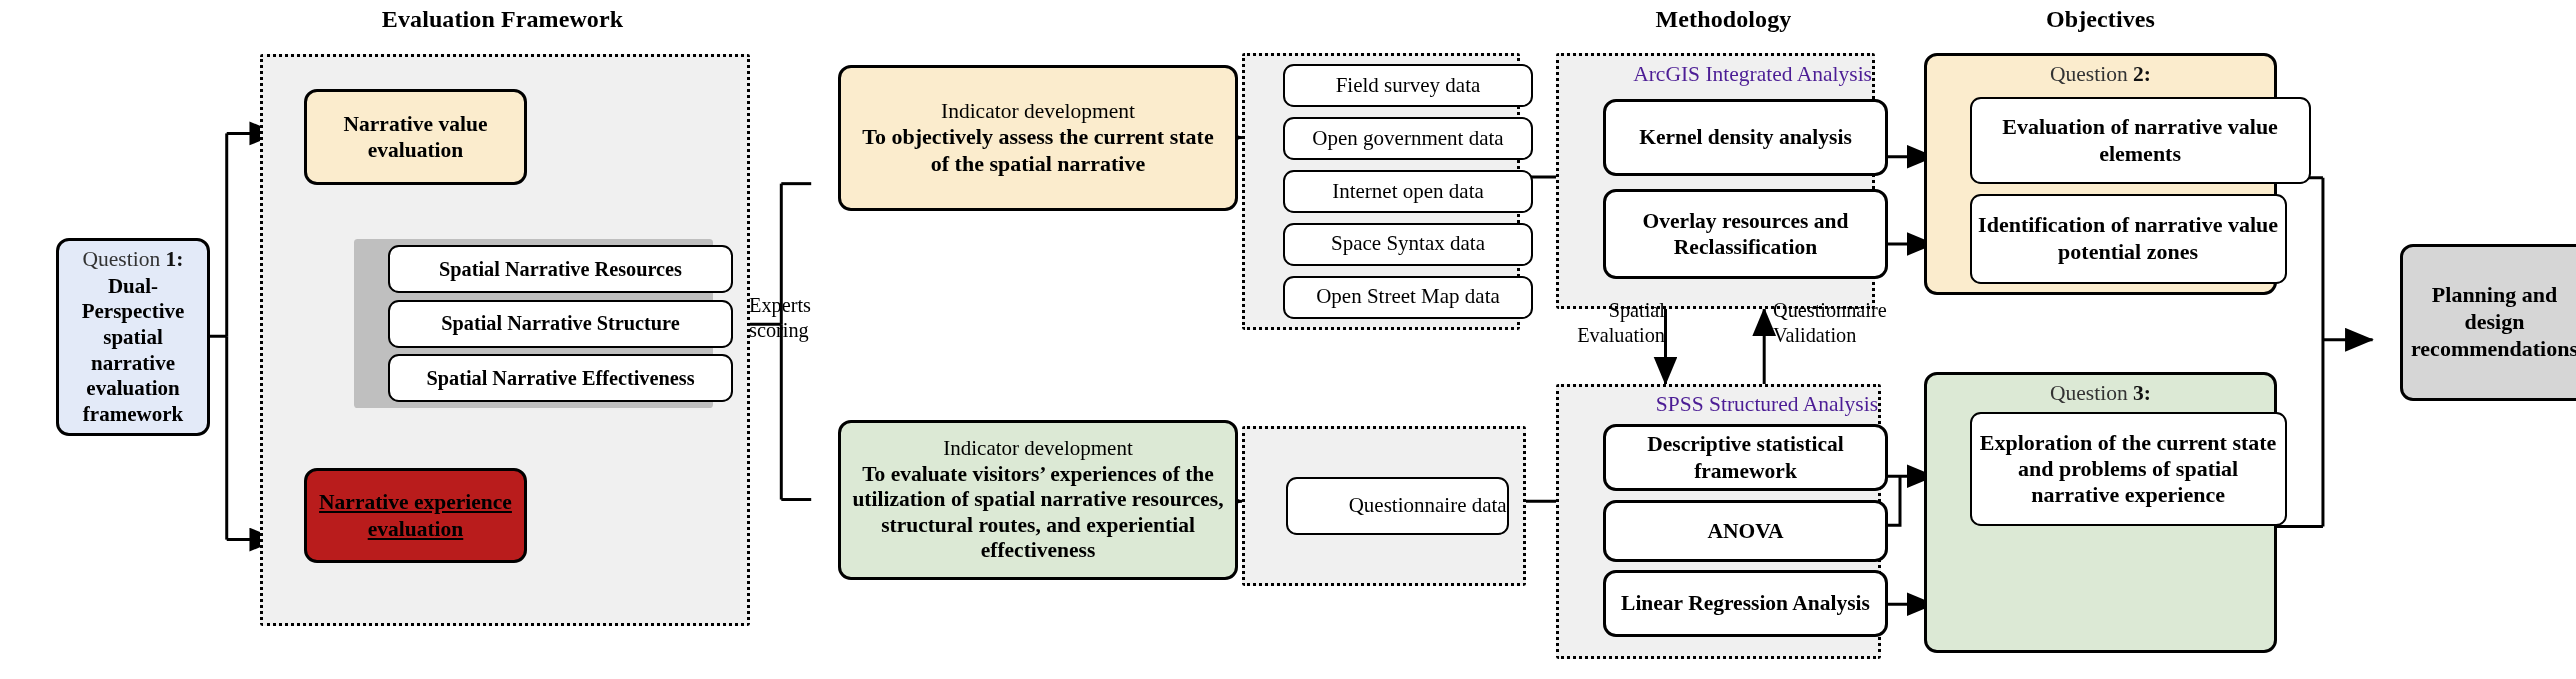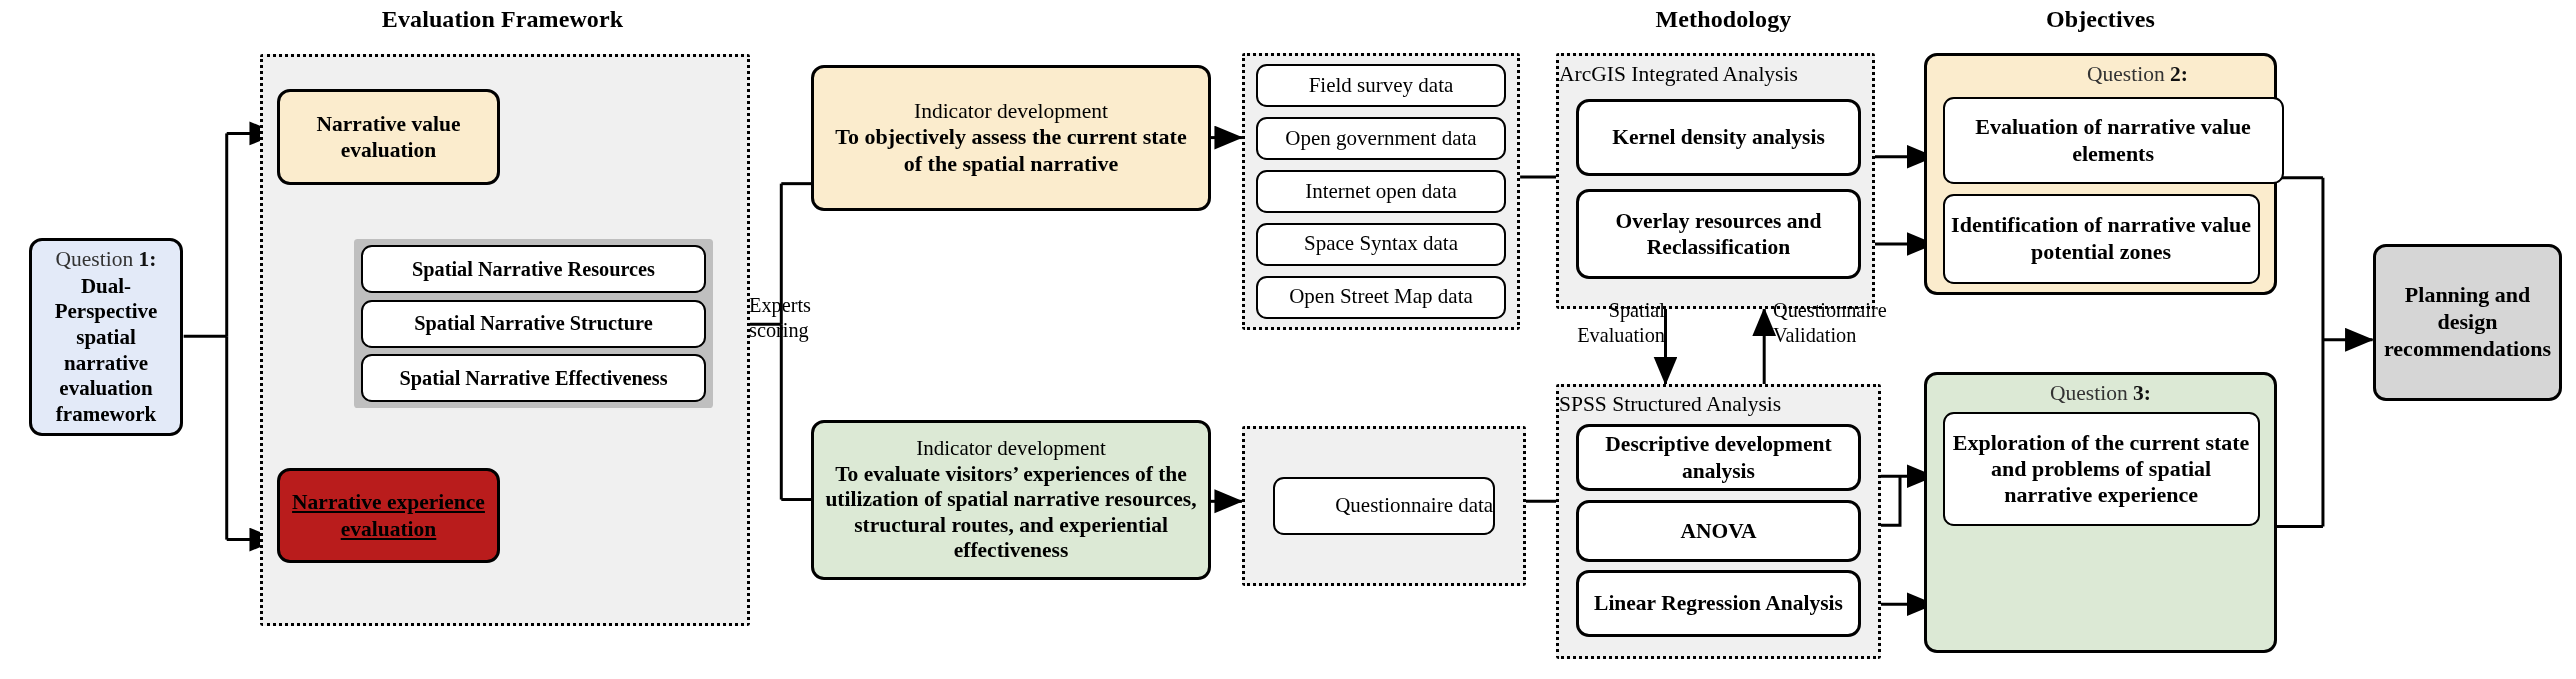--- a/index.html
+++ b/index.html
@@ -5,38 +5,38 @@
   html,body{margin:0;padding:0;background:#fff;}
   body{width:2576px;height:679px;position:relative;
        font-family:"Liberation Serif","DejaVu Serif",serif;
        -webkit-font-smoothing:antialiased;}
   .stage{position:absolute;left:0;top:0;width:2576px;height:679px;overflow:hidden;}
   svg.wires{position:absolute;left:0;top:0;width:2576px;height:679px;pointer-events:none;}
 
   
   .node{position:absolute;box-sizing:border-box;display:flex;flex-direction:column;
         align-items:center;justify-content:center;text-align:center;
-        color:#000;line-height:1.22;}
+        color:#000;line-height:1.22;margin-left:27px;}
   .rbox{border:3px solid #000;border-radius:13px;background:#fff;}
   .rbox-thin{border:2.4px solid #000;border-radius:10.8px;background:#fff;}
   .dotted{border:3px dotted #000;border-radius:2.4px;background:#f0f0f0;}
 
   
   .colhead{position:absolute;text-align:center;font-weight:bold;font-size:24px;
            letter-spacing:0.1px;color:#000;}
 
   
   .t-light{font-weight:normal;}
   .t-bold{font-weight:bold;}
   .qlabel{font-weight:normal;font-size:21.5px;color:#333;}
   .qlabel b{font-weight:bold;color:#111;}
   .edge-label{position:absolute;font-size:20.3px;font-weight:normal;color:#000;
               text-align:left;line-height:1.25;white-space:pre-line;}
-  .group-title{position:absolute;font-size:21.5px;font-weight:normal;color:#000000;
-               text-align:left;width:100%;left:0;}
+  .group-title{position:absolute;font-size:21.5px;font-weight:normal;color:#4c1d95;
+               text-align:right;width:100%;left:0;}
 </style>
 </head>
 <body>
 
 <div class="stage">
 
   <svg class="wires" viewBox="0 0 4304 1135" xmlns="http://www.w3.org/2000/svg">
     <defs>
       <marker id="ah" markerWidth="12" markerHeight="12" refX="9.2" refY="4" orient="auto" markerUnits="strokeWidth">
         <path d="M0,0 L9.6,4 L0,8 z" fill="#000"></path>
@@ -179,34 +179,34 @@
   </div>
 
   <div class="edge-label" style="left:1539px;top:298px;width:126px;text-align:right;">Spatial
 Evaluation</div>
   <div class="edge-label" style="left:1773px;top:298px;width:180px;">Questionnaire
 Validation</div>
 
   <div class="dotted" style="position:absolute;left:1556px;top:384px;width:319px;height:269px;">
     <div class="group-title" style="top:4.8px;">SPSS Structured Analysis</div>
     <div class="node rbox" style="left:17px;top:37px;width:285px;height:67px;">
-      <div class="t-bold" style="font-size:21.5px;">Descriptive development analysis</div>
+      <div class="t-bold" style="font-size:21.5px;">Descriptive statistical framework</div>
     </div>
     <div class="node rbox" style="left:17px;top:113px;width:285px;height:62px;">
       <div class="t-bold" style="font-size:21.5px;">ANOVA</div>
     </div>
     <div class="node rbox" style="left:17px;top:183px;width:285px;height:67px;">
       <div class="t-bold" style="font-size:21.5px;">Linear Regression Analysis</div>
     </div>
   </div>
 
   <div style="position:absolute;left:1924px;top:53px;width:353px;height:242px;
               background:#fbeccd;border:3px solid #000;border-radius:13px;
               box-sizing:border-box;">
-    <div class="qlabel" style="position:absolute;left:0;top:6px;width:100%;text-align:center;padding-left:37px;">
+    <div class="qlabel" style="position:absolute;left:0;top:6px;width:100%;text-align:center;">
       <span>Question </span><b>2:</b>
     </div>
     <div class="node rbox-thin" style="left:15.6px;top:41px;width:341px;height:87px;">
       <div class="t-bold" style="font-size:22px;">Evaluation of narrative value elements</div>
     </div>
     <div class="node rbox-thin" style="left:15.6px;top:138px;width:317px;height:90px;">
       <div class="t-bold" style="font-size:22px;">Identification of narrative value potential zones</div>
     </div>
   </div>
 

